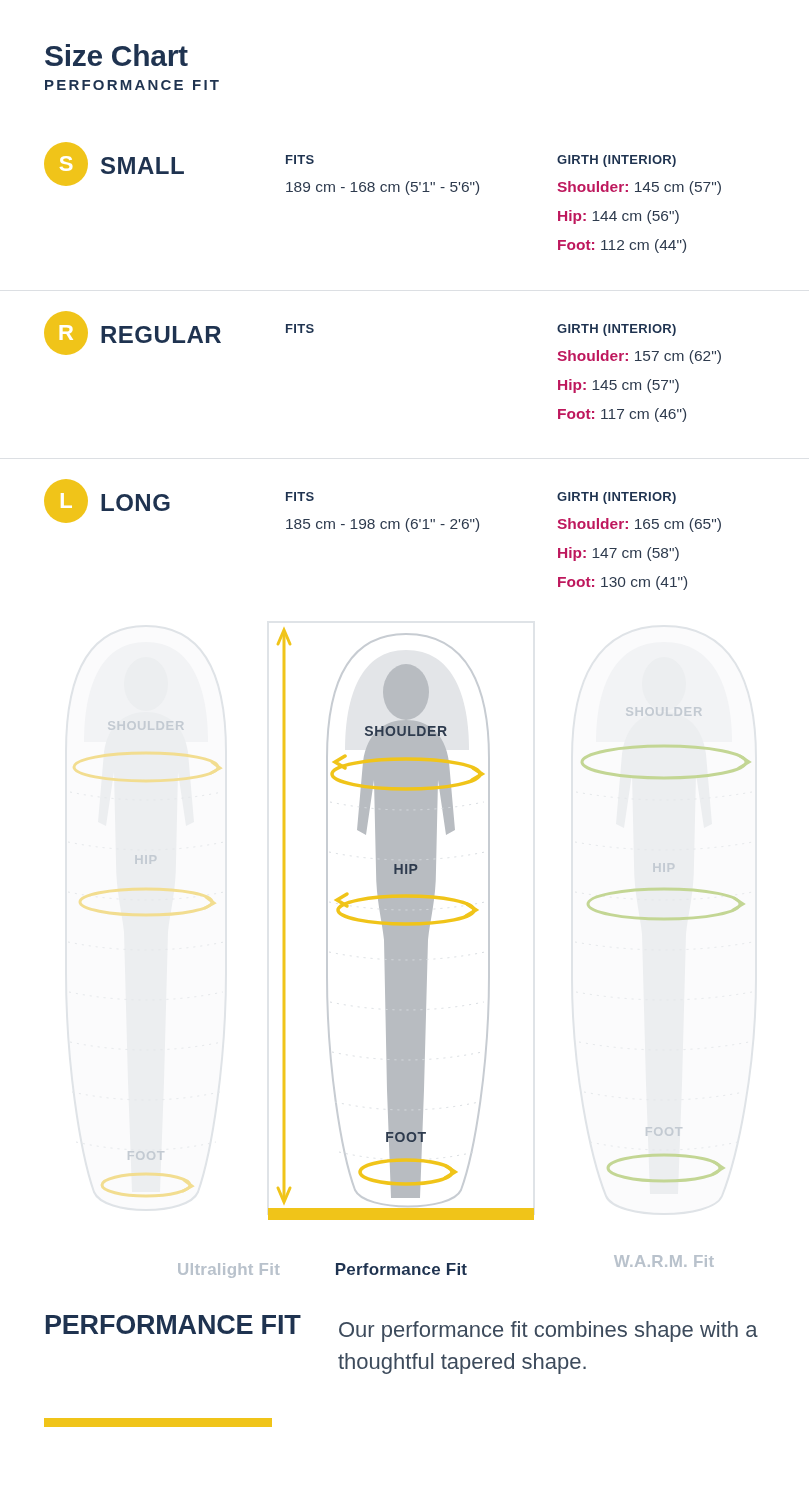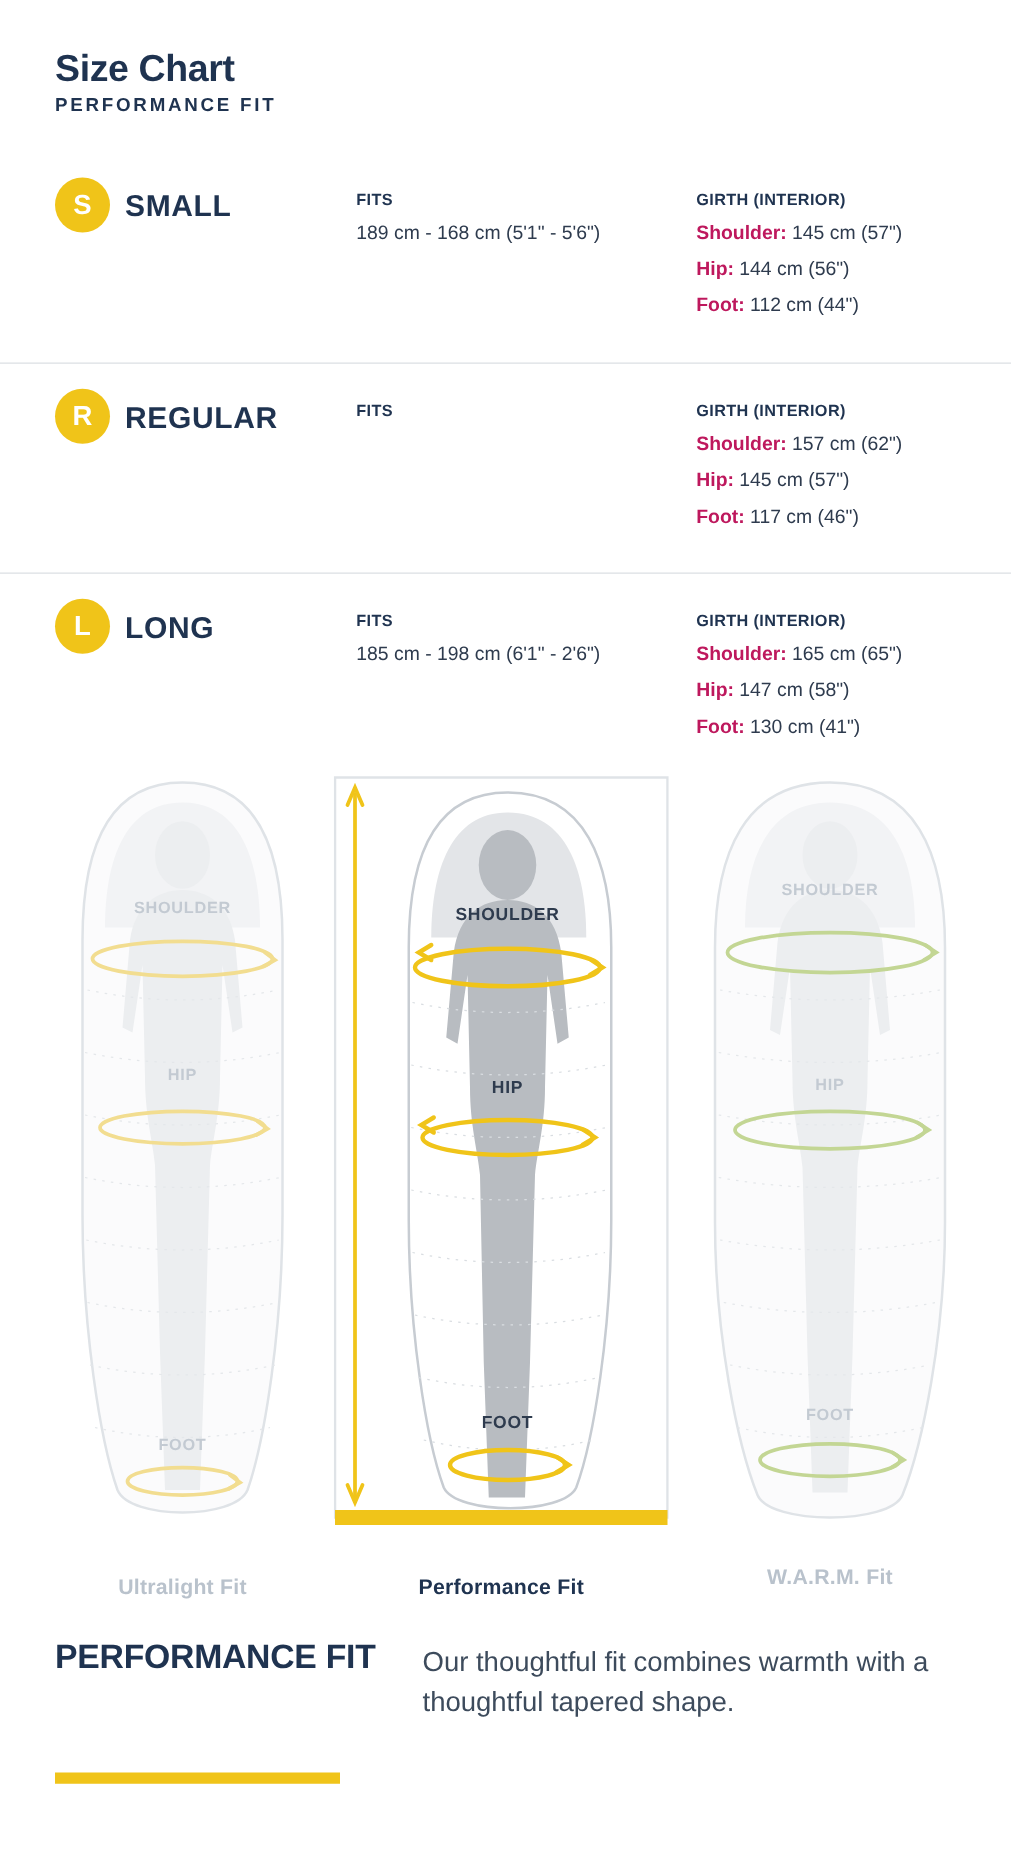--- a/index.html
+++ b/index.html
@@ -221,21 +221,21 @@
         </g>
 
         <g fill="none" stroke="#f2dd90" stroke-width="3">
           <ellipse cx="134" cy="573" rx="44" ry="11"></ellipse>
           <path d="M172 568 l 8 6 -9 5" stroke-linecap="round"></path>
         </g>
         <text x="134" y="118" text-anchor="middle" font-family="Liberation Sans, sans-serif" font-size="13" font-weight="bold" letter-spacing="0.6" fill="#c3cad2">SHOULDER</text>
         <text x="134" y="252" text-anchor="middle" font-family="Liberation Sans, sans-serif" font-size="13" font-weight="bold" letter-spacing="0.6" fill="#c3cad2">HIP</text>
         <text x="134" y="548" text-anchor="middle" font-family="Liberation Sans, sans-serif" font-size="13" font-weight="bold" letter-spacing="0.6" fill="#c3cad2">FOOT</text>
       </svg>
-      <div class="fig-caption cap-muted" style="top: 648px;">Ultralight Fit</div>
+      <div class="fig-caption cap-muted" style="top: 648px; text-align: right;">Ultralight Fit</div>
     </div>
 
     <div class="fig fig-pf">
       <svg width="268" height="620" viewBox="0 0 268 620">
 
         <rect x="1" y="10" width="266" height="592" fill="#ffffff" stroke="#dfe3e7" stroke-width="2"></rect>
         <rect x="1" y="596" width="266" height="12" fill="#f0c419"></rect>
 
         <g stroke="#f0c419" stroke-width="3" fill="none">
           <line x1="17" y1="22" x2="17" y2="588"></line>
@@ -320,16 +320,16 @@
         <text x="134" y="524" text-anchor="middle" font-family="Liberation Sans, sans-serif" font-size="13" font-weight="bold" letter-spacing="0.6" fill="#c3cad2">FOOT</text>
       </svg>
       <div class="fig-caption cap-muted" style="top: 640px;">W.A.R.M. Fit</div>
     </div>
 
   </div>
 
   <div class="footer">
     <div class="footer-title">PERFORMANCE FIT</div>
     <div class="footer-rule"></div>
-    <div class="footer-text">Our thoughtful fit combines warmth with a thoughtful tapered shape.</div>
+    <div class="footer-text">Our performance fit combines shape with a thoughtful tapered shape.</div>
   </div>
 
 </div>
 
 </body></html>

